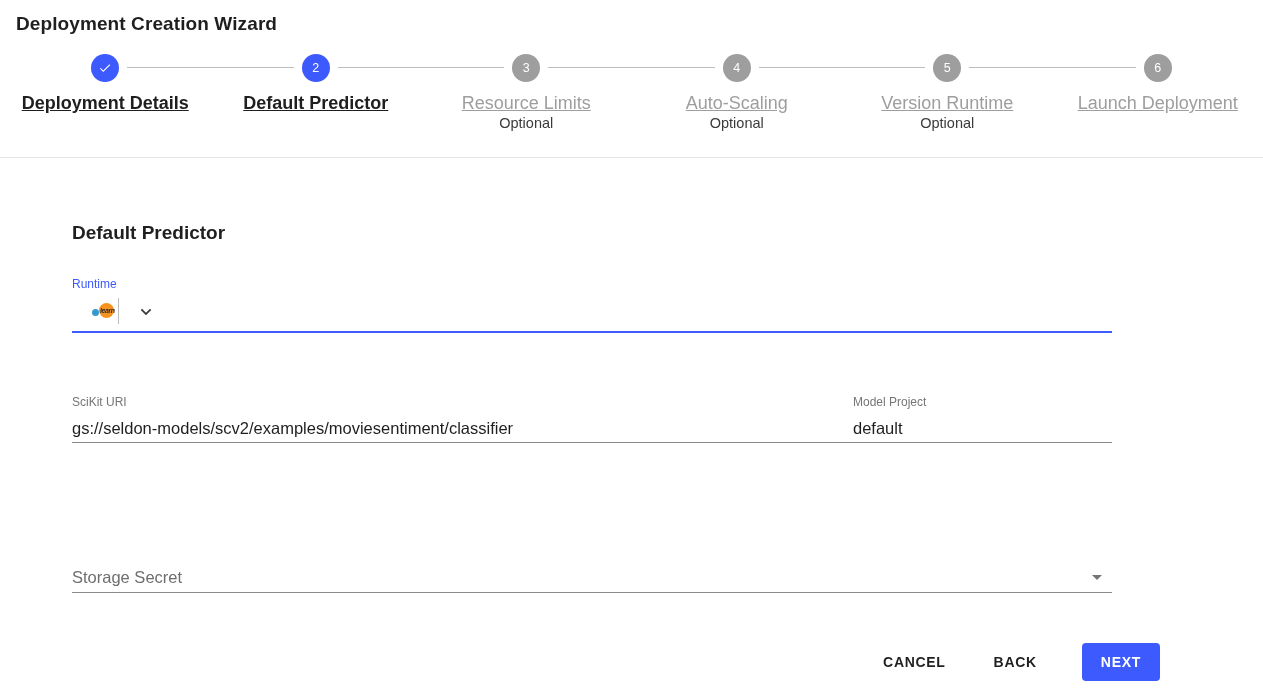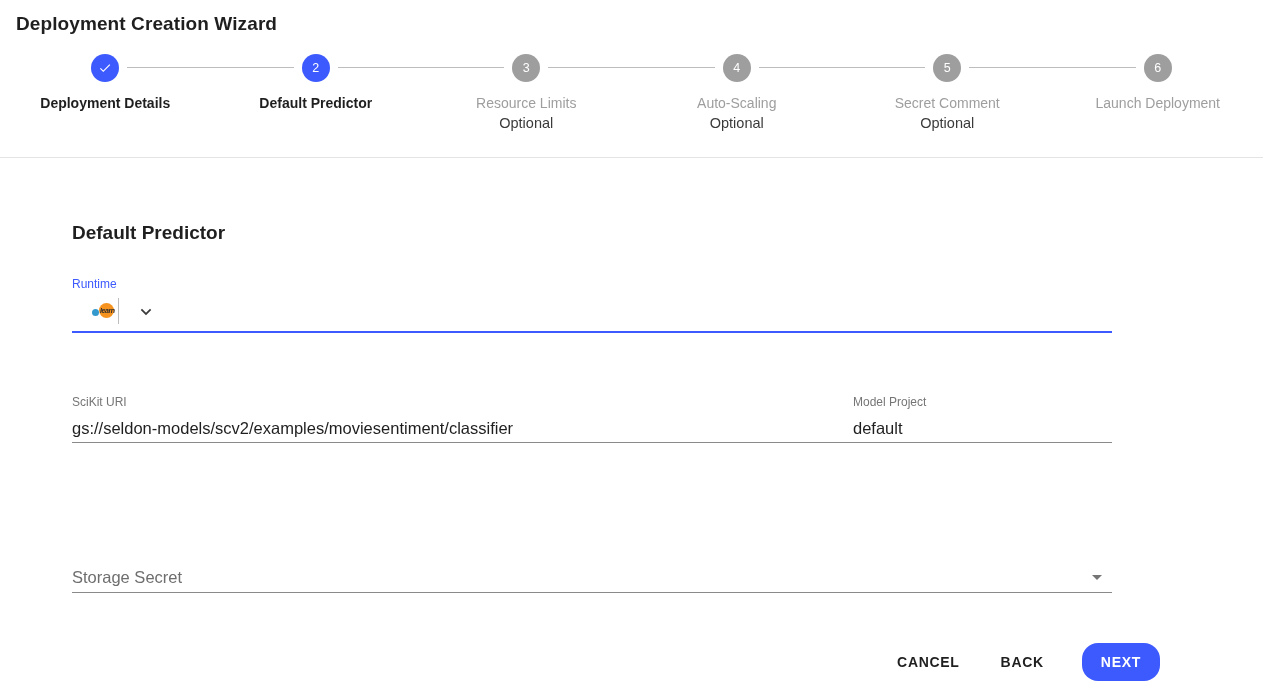--- a/index.html
+++ b/index.html
@@ -76,23 +76,24 @@
     width: 14px;
     height: 14px;
   }
   .step-labels {
     margin-top: 11px;
     text-align: center;
     line-height: 20px;
   }
   .step-label {
     display: block;
-    font-size: 14px;
+    font-size: 18px;
     color: #9e9e9e;
     white-space: nowrap;
+    text-decoration: underline;
   }
   .step.done .step-label,
   .step.active .step-label {
     color: #1f1f1f;
     font-weight: bold;
   }
   .step-optional {
     display: block;
     font-size: 14.5px;
     color: #3a3a3a;
@@ -250,37 +251,37 @@
     flex: 0 0 auto;
   }
 
   
   .actions {
     position: absolute;
     right: 103px;
     top: 485px;
     display: flex;
     align-items: center;
-    gap: 9px;
+    gap: 16px;
   }
   .btn-flat {
     background: transparent;
     border: 0;
     padding: 10px 16px;
     font-family: "Liberation Sans", sans-serif;
     font-size: 14px;
     font-weight: bold;
     letter-spacing: 0.7px;
     color: #1f1f1f;
     cursor: pointer;
   }
   .btn-primary {
     background: #3d5afe;
     border: 0;
-    border-radius: 16px;
+    border-radius: 4px;
     padding: 11px 19px;
     margin-left: 13px;
     font-family: "Liberation Sans", sans-serif;
     font-size: 14px;
     font-weight: bold;
     letter-spacing: 0.7px;
     color: #ffffff;
     cursor: pointer;
   }
 </style>
@@ -333,21 +334,21 @@
         <span class="step-label">Auto-Scaling</span>
         <span class="step-optional">Optional</span>
       </div>
     </div>
 
     <div class="step">
       <div class="connector left"></div>
       <div class="connector right"></div>
       <div class="step-circle">5</div>
       <div class="step-labels">
-        <span class="step-label">Secret Comment</span>
+        <span class="step-label">Version Runtime</span>
         <span class="step-optional">Optional</span>
       </div>
     </div>
 
     <div class="step">
       <div class="connector left"></div>
 
       <div class="step-circle">6</div>
       <div class="step-labels">
         <span class="step-label">Launch Deployment</span>

